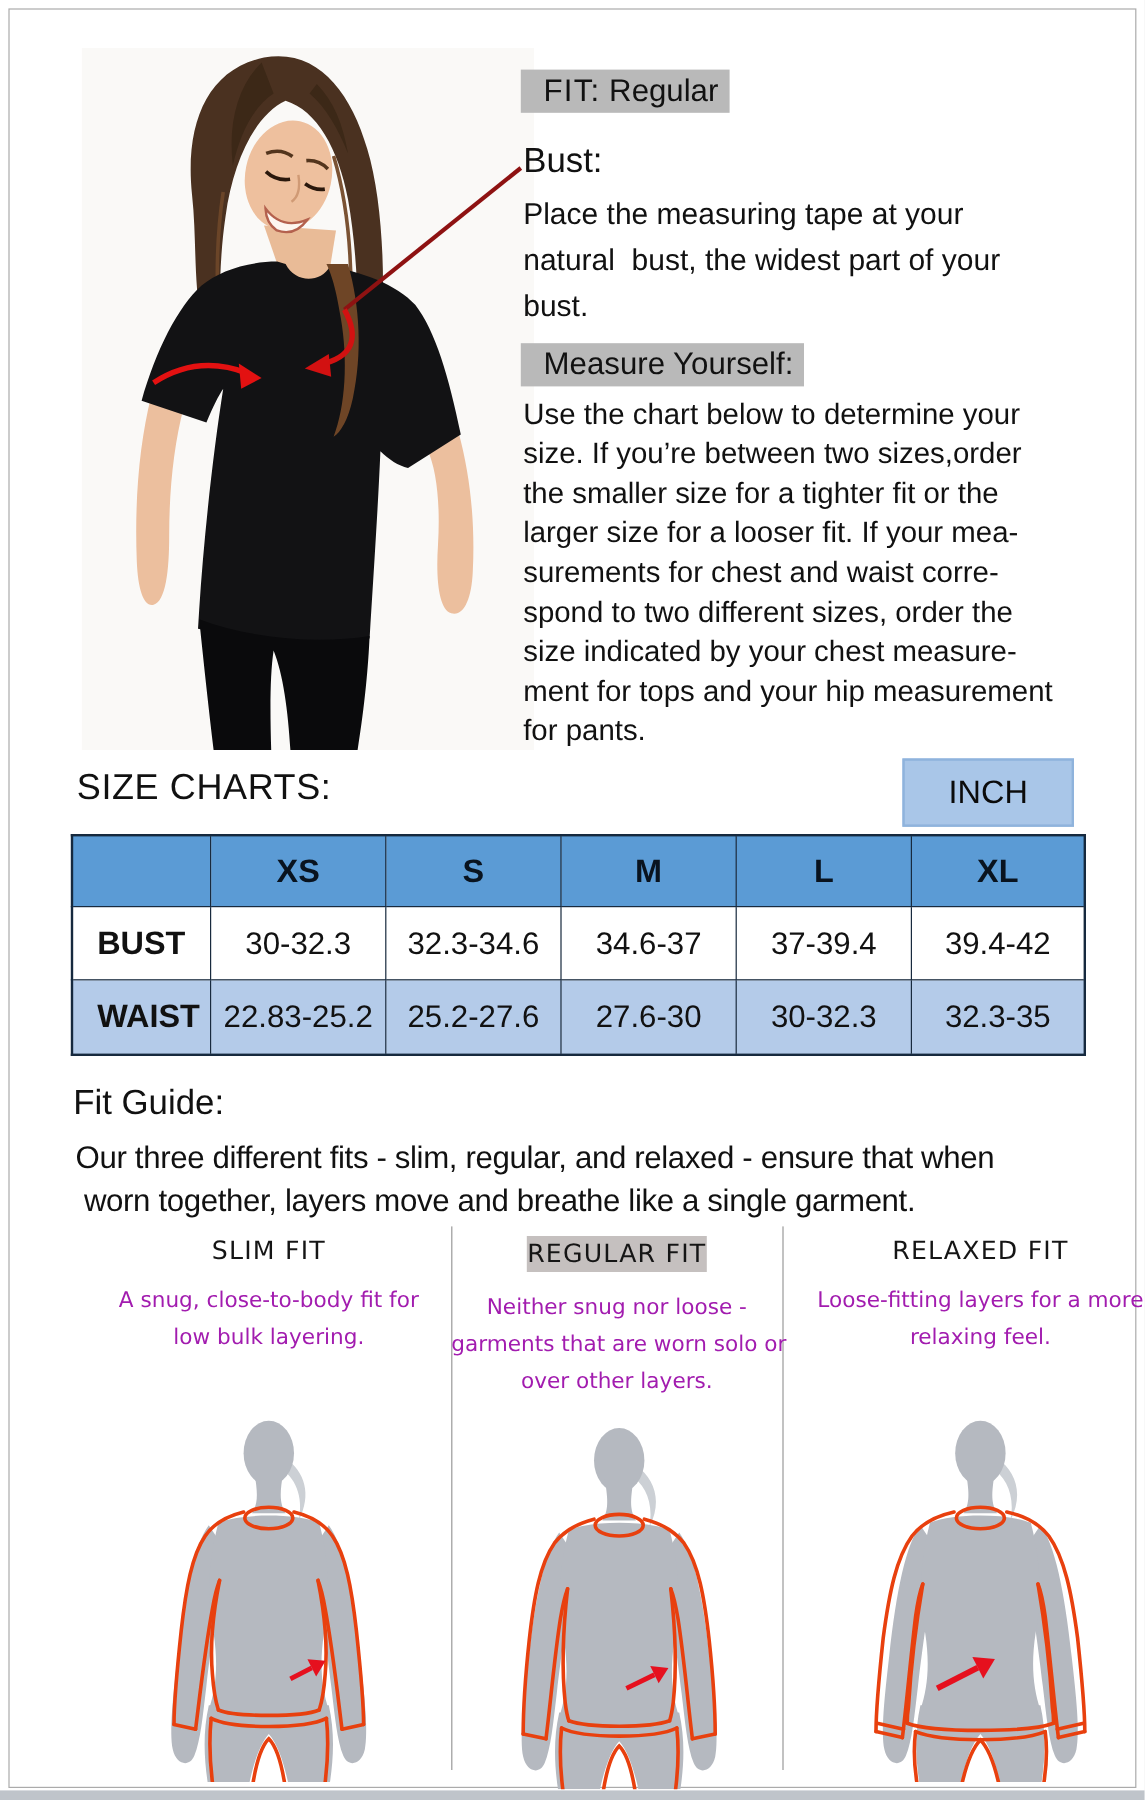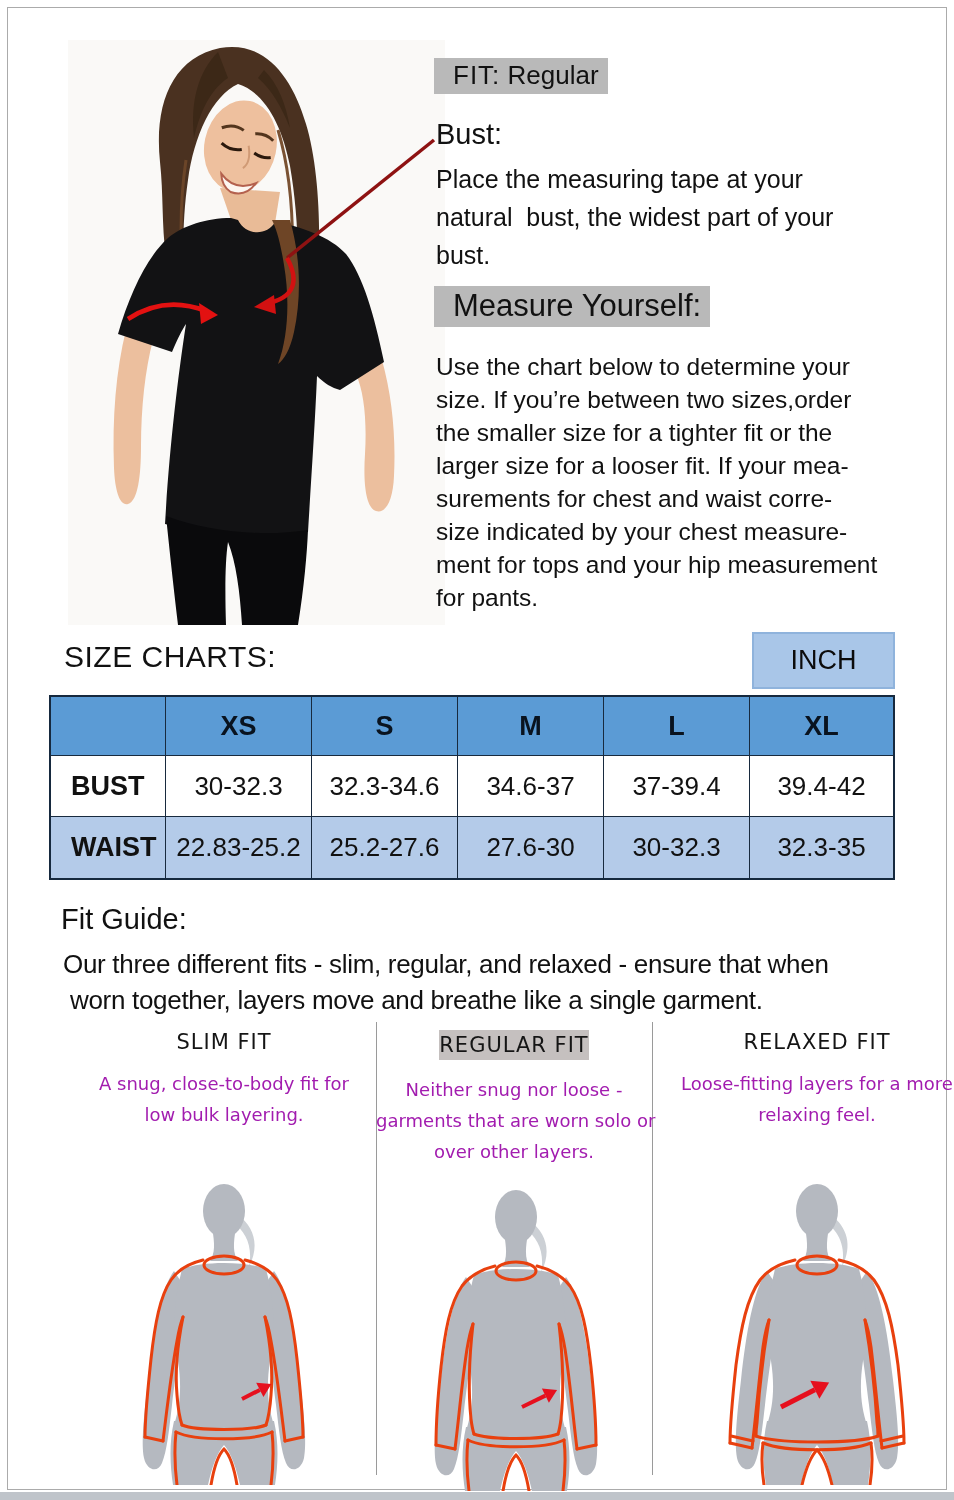--- a/index.html
+++ b/index.html
@@ -24,34 +24,34 @@
   .toptext{ position:absolute; left:434px; top:0; width:490px; }
   .hl{
     display:inline-block; background:var(--highlight-gray,#b9b9b9);
     padding:3px 9px 4px 19px; line-height:1.1;
   }
   .fit-line{ position:absolute; left:0; top:58px; font-size:26px; }
   .fit-line .lab{ letter-spacing:1px; }
   .bust-h{ position:absolute; left:2px; top:118px; font-size:29px; }
   .bust-p{ position:absolute; left:2px; top:160px; font-size:25px; }
   .bust-p div{ line-height:38px; white-space:pre; }
-  .measure-hl{ position:absolute; left:0; top:286px; font-size:31px; }
-  .measure-p{ position:absolute; left:2px; top:329px; font-size:24.5px;margin-top:21px; }
+  .measure-hl{ position:absolute; left:0; top:286px; font-size:26px; }
+  .measure-p{ position:absolute; left:2px; top:329px; font-size:24.5px; }
   .measure-p div{ line-height:33px; white-space:pre; }
 
   
   .sc-heading{ position:absolute; left:64px; top:640px; font-size:30px; letter-spacing:.5px;text-align:right; }
   .inch-btn{
     position:absolute; left:752px; top:632px; width:143px; height:57px;
     background:var(--inch-bg,#a9c6e8); border:2px solid var(--inch-border,#8fb3dc);
     box-sizing:border-box; display:flex; align-items:center; justify-content:center;
     font-size:27px; color:#0b0b0b; cursor:pointer;
   }
   .size-table{
-    position:absolute; left:49px; top:695px; width:839px;
+    position:absolute; left:59px; top:695px; width:839px;
     border-collapse:collapse; table-layout:fixed;
     border:2px solid #16293e; font-size:26px;
   }
   .size-table td{ border:1.5px solid #182a3e; text-align:center; padding:0; }
   .size-table tr.head td{
     background:var(--header-blue,#5b9bd5); height:58px;
     font-weight:bold; font-size:27px; color:#09131f;
   }
   .size-table tr.r-bust td{ background:#ffffff; height:60px; }
   .size-table tr.r-waist td{ background:var(--row-light-blue,#b4cbe9); height:61px; }
@@ -144,20 +144,21 @@
       <div>natural  bust, the widest part of your</div>
       <div>bust.</div>
     </div>
     <div class="measure-hl hl">Measure Yourself:</div>
     <div class="measure-p">
       <div>Use the chart below to determine your</div>
       <div>size. If you’re between two sizes,order</div>
       <div>the smaller size for a tighter fit or the</div>
       <div>larger size for a looser fit. If your mea-</div>
       <div>surements for chest and waist corre-</div>
+      <div>spond to two different sizes, order the</div>
       <div>size indicated by your chest measure-</div>
       <div>ment for tops and your hip measurement</div>
       <div>for pants.</div>
     </div>
   </div>
 
   <div class="sc-heading">SIZE CHARTS:</div>
   <div class="inch-btn">INCH</div>
 
   <table class="size-table">

